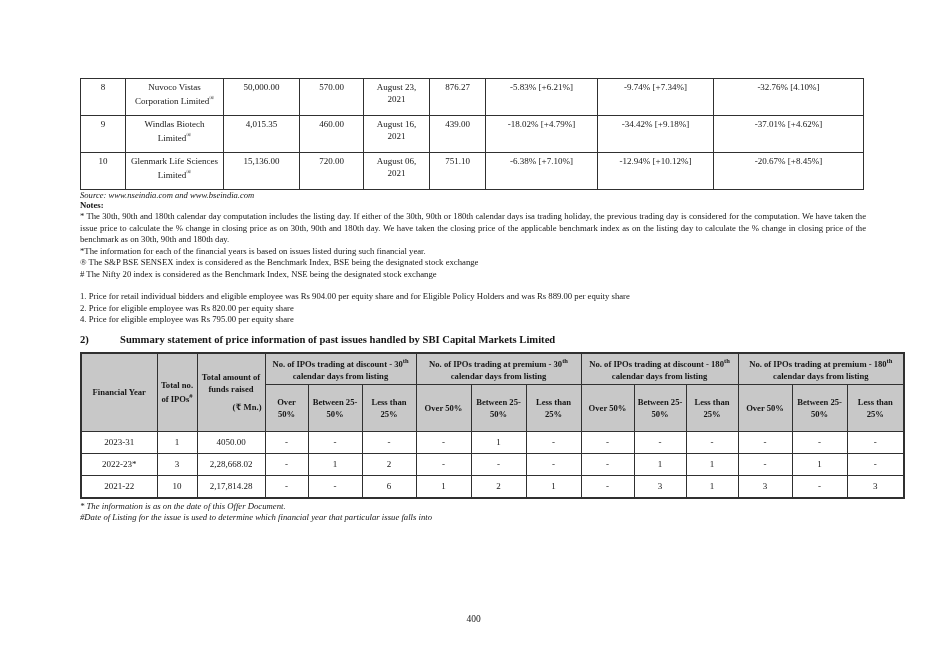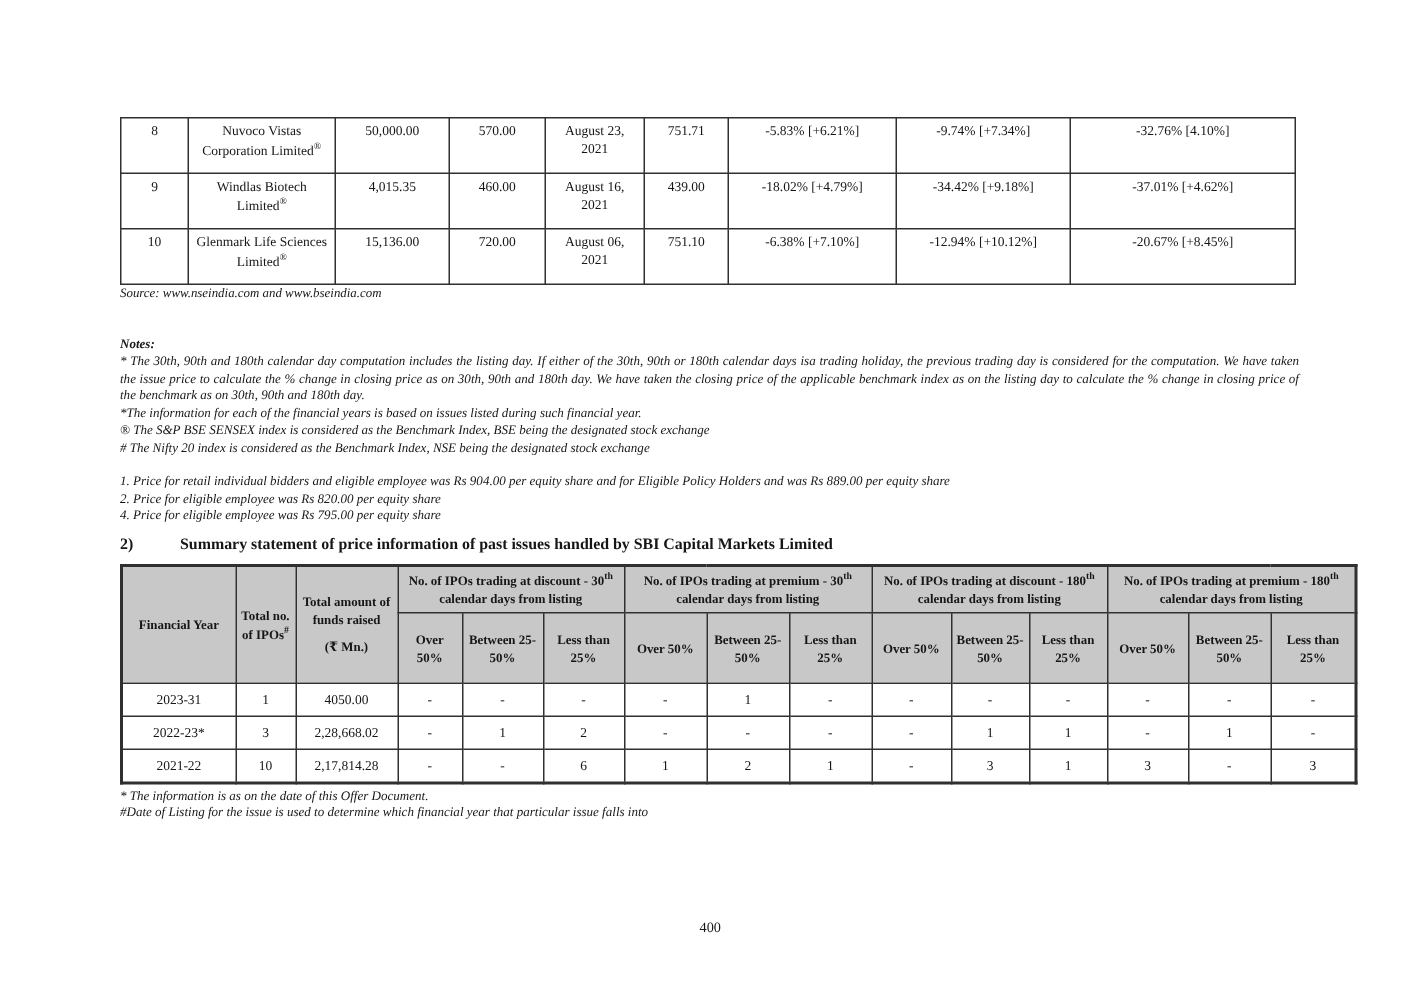--- a/index.html
+++ b/index.html
@@ -15,41 +15,41 @@
   .t1{width:783px;}
   .t1 td{
     border:1px solid #303030;font-size:9px;text-align:center;
     vertical-align:top;padding:3px 3px 0 3px;height:33px;line-height:1.3;
   }
   .t1 sup{font-size:6.5px;}
 
   .source{font-style:italic;font-size:8.6px;margin-top:0;}
 
   
-  .notes{margin-top:24px;font-size:8.7px;font-style:italic;line-height:1.32;}
+  .notes{margin-top:0;font-size:8.7px;line-height:1.32;}
   .notes-title{font-weight:bold;margin:0;}
   .note{margin:0;}
   .note.long{text-align:justify;}
   .gap{height:11px;}
 
   
   .heading{margin-top:8px;display:flex;font-weight:bold;font-size:10.6px;}
   .heading .num{width:40px;flex:0 0 40px;}
 
   
   .t2{width:786px;margin-top:7px;border:2px solid #303030;}
   .t2 th,.t2 td{border:1px solid #303030;}
   .t2 th{
     background:#c8c8c8;font-size:8.6px;font-weight:bold;text-align:center;
     vertical-align:middle;padding:2px 3px;line-height:1.4;
   }
   .t2 thead tr.group th{height:26px;}
   .t2 thead tr.sub th{height:42px;}
   .t2 th sup,.footnote sup{font-size:6.5px;}
-  .t2 .unit{display:block;margin-top:6px;}
+  .t2 .unit{display:block;margin-top:6px;text-align:right;}
   .t2 td{font-size:9px;text-align:center;vertical-align:middle;height:19px;padding:1px 2px;background:#fff;}
 
   .footnote{font-style:italic;font-size:8.7px;line-height:1.32;margin:0;}
   .footnotes{margin-top:2px;}
 
   .pageno{position:absolute;top:614px;left:0;width:947px;text-align:center;font-size:9.5px;}
 </style>
 </head>
 <body>
 
@@ -67,21 +67,21 @@
         <col style="width:116px">
         <col style="width:150px">
     </colgroup>
     <tbody>
       <tr>
         <td>8</td>
         <td><span>Nuvoco Vistas Corporation Limited</span><sup>®</sup></td>
         <td>50,000.00</td>
         <td>570.00</td>
         <td>August 23, 2021</td>
-        <td>751.71</td>
+        <td>876.27</td>
         <td>-5.83% [+6.21%]</td>
         <td>-9.74% [+7.34%]</td>
         <td>-32.76% [4.10%]</td>
       </tr>
       <tr>
         <td>9</td>
         <td><span>Windlas Biotech Limited</span><sup>®</sup></td>
         <td>4,015.35</td>
         <td>460.00</td>
         <td>August 16, 2021</td>

